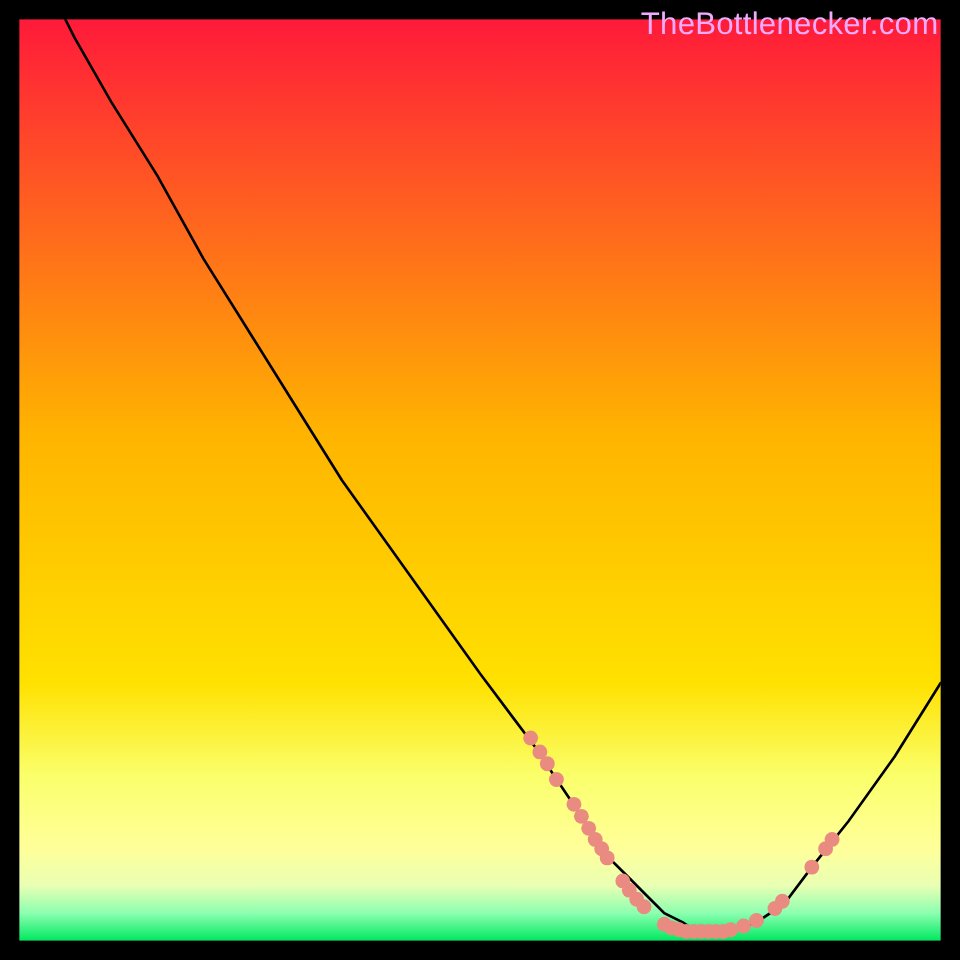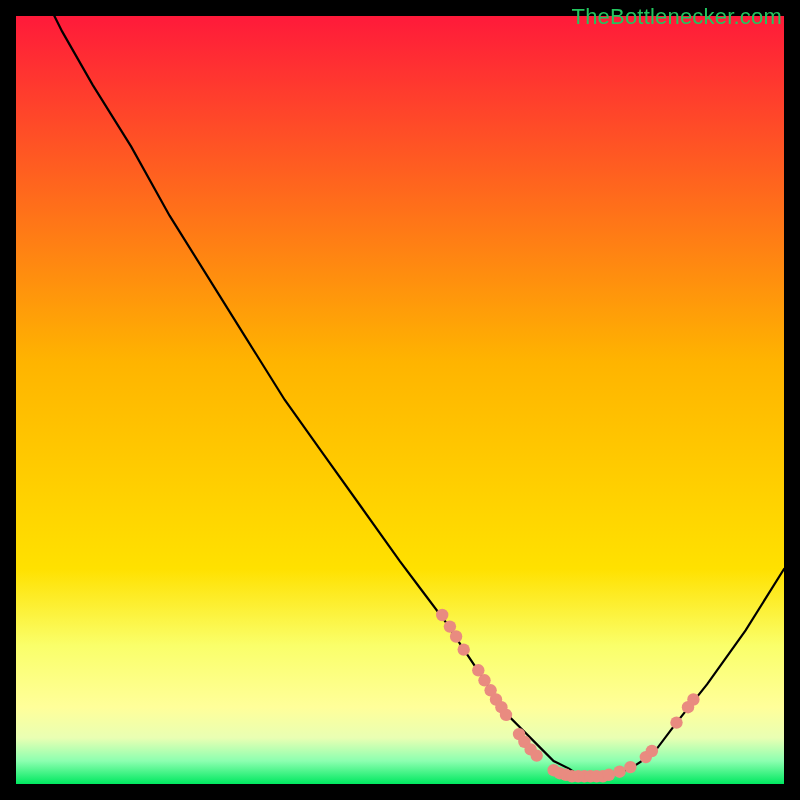--- a/index.html
+++ b/index.html
@@ -23,22 +23,22 @@
     position: absolute;
     left: 0;
     top: 0;
     width: 768px;
     height: 768px;
   }
   .attribution {
     position: absolute;
     top: 4px;
     right: 18px;
-    color: #22c55e;
-    font-size: 22px;
+    color: #f0abfc;
+    font-size: 26px;
     font-weight: 500;
     letter-spacing: 0.2px;
   }
 </style>
 </head>
 <body>
 
 <div class="frame">
   <svg class="plot-area" viewBox="0 0 768 768" preserveAspectRatio="none">
     <defs>

